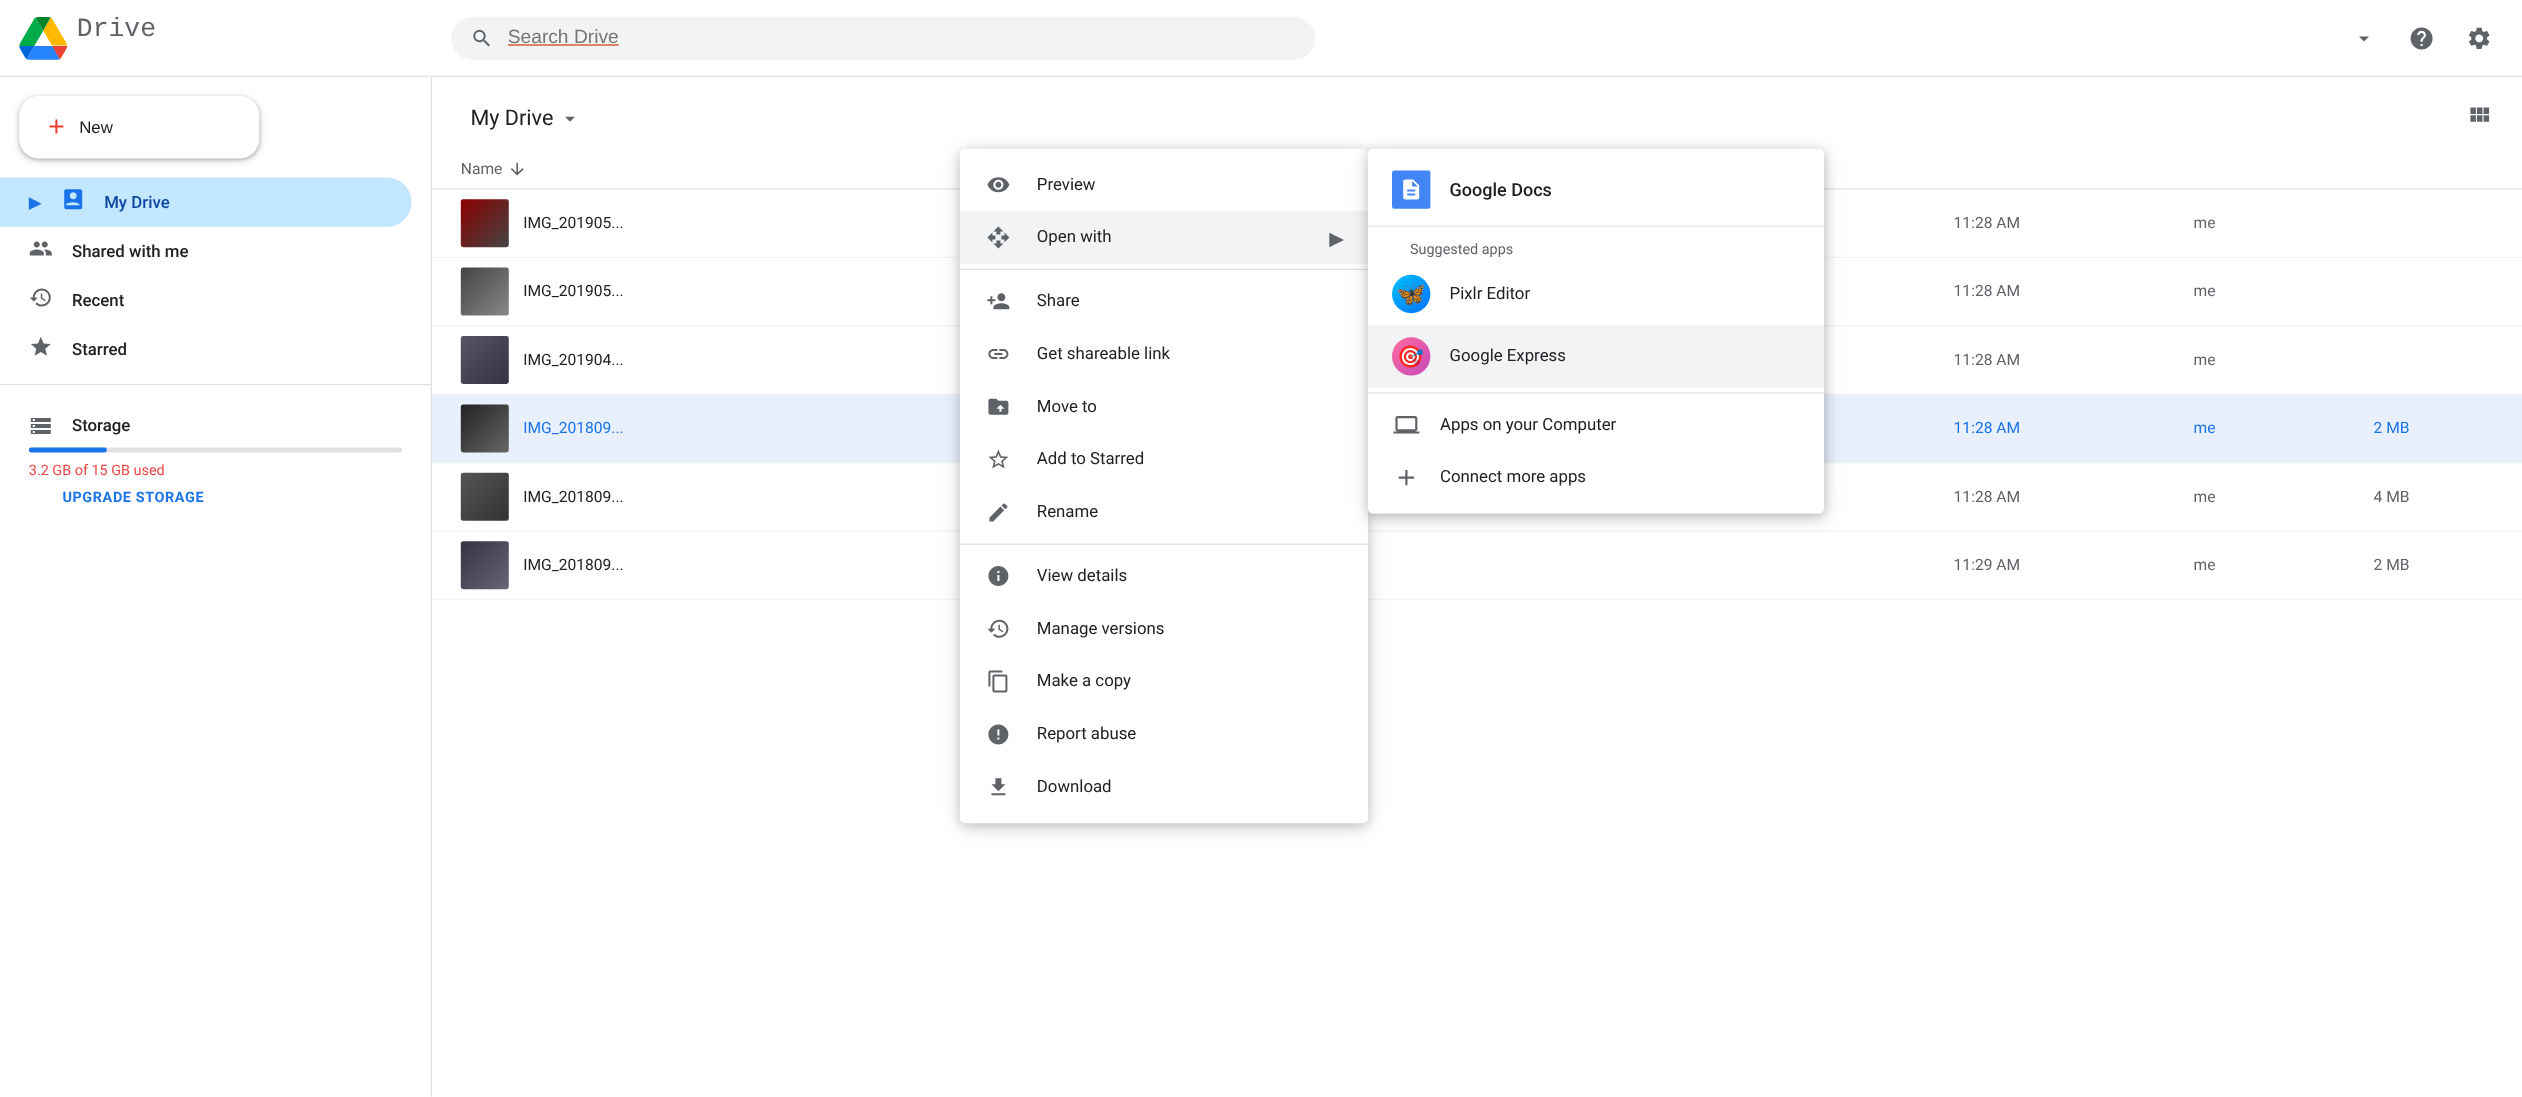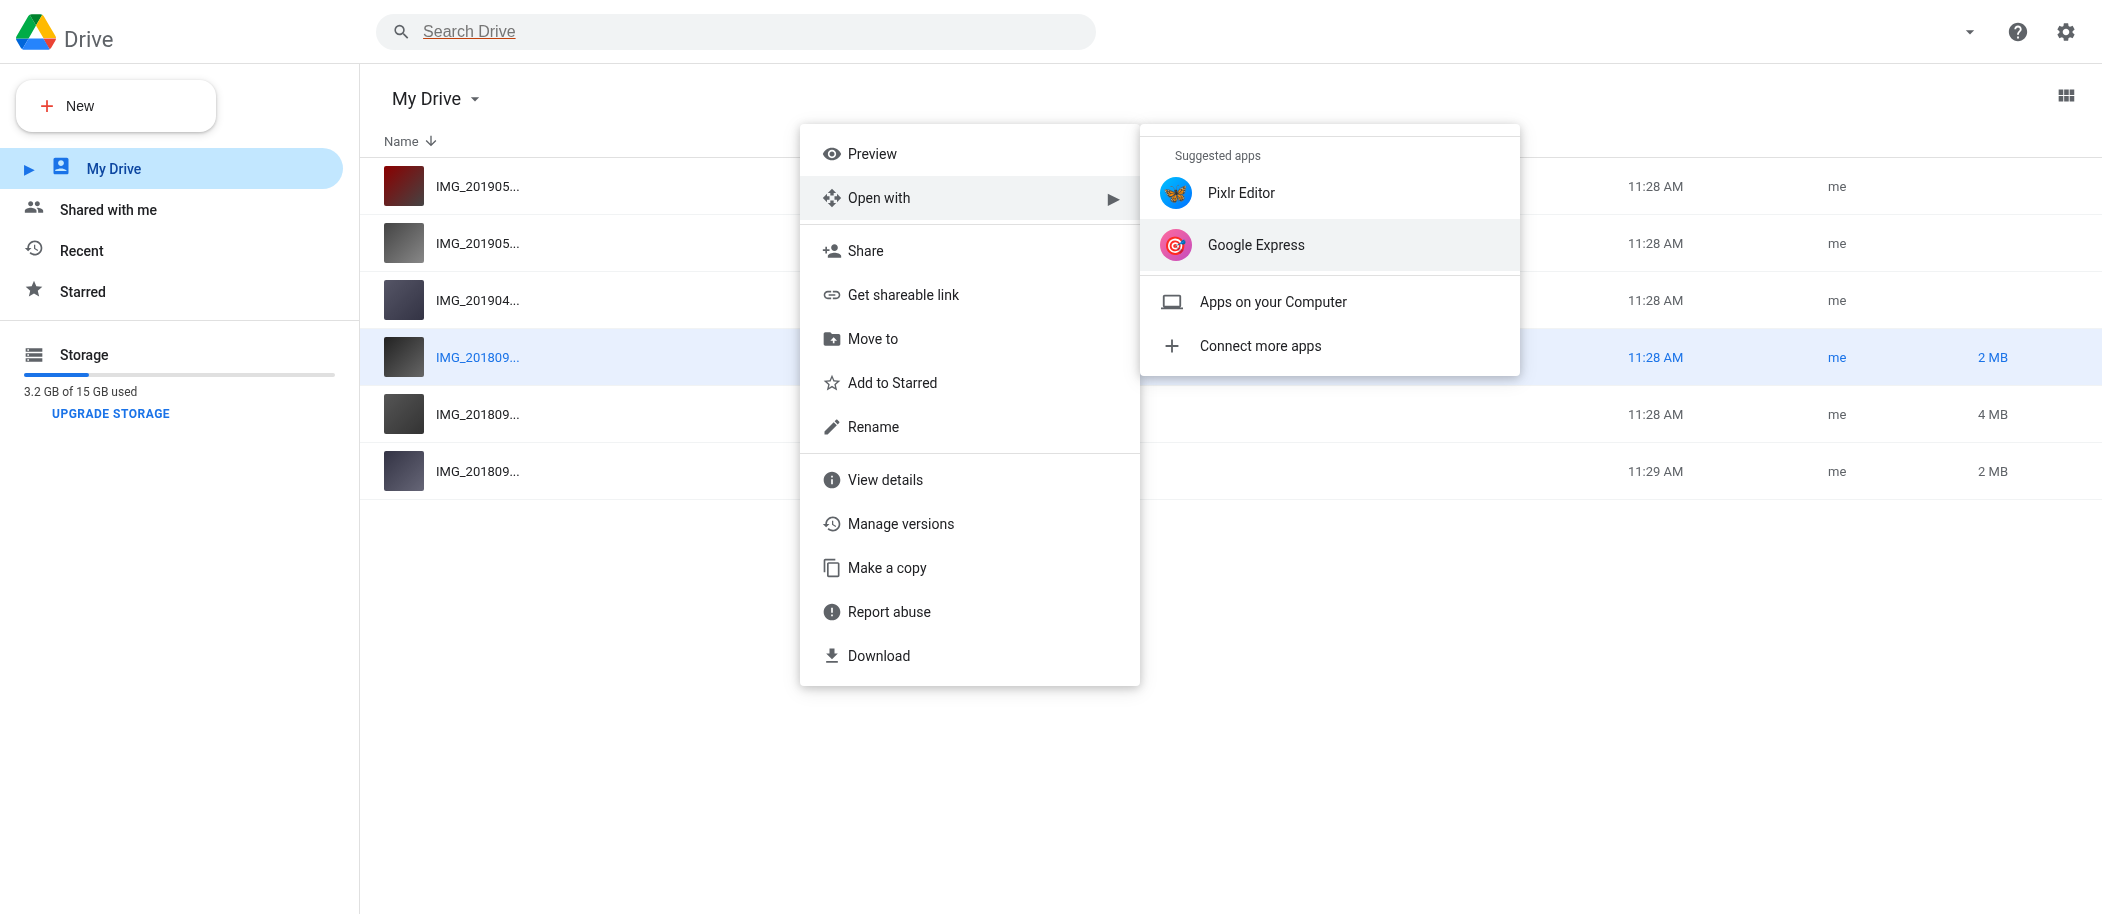--- a/index.html
+++ b/index.html
@@ -12,24 +12,25 @@
       padding: 8px 16px;
       height: 64px;
       border-bottom: 1px solid #e0e0e0;
       background: #fff;
       position: fixed;
       top: 0; left: 0; right: 0;
       z-index: 10;
     }
     .logo-area {
       display: flex;
-      align-items: flex-end;
+      align-items: flex-start;
       gap: 8px;
       width: 360px;
       flex-shrink: 0;
+      font-family: Liberation Mono, monospace;
     }
     .logo-triangle {
       width: 40px;
       height: 40px;
     }
     .logo-text {
       font-size: 22px;
       color: #5f6368;
       font-weight: 400;
     }
@@ -153,21 +154,21 @@
       margin: 8px 0;
     }
     .storage-bar-fill {
       height: 4px;
       background: #1a73e8;
       border-radius: 2px;
       width: 21%;
     }
     .storage-text {
       font-size: 12px;
-      color: #404040;
+      color: #ef4444;
       margin-bottom: 8px;
     }
     .upgrade-link {
       color: #1a73e8;
       font-size: 12px;
       font-weight: 700;
       cursor: pointer;
       letter-spacing: 0.5px;
       margin-left: 28px;
     }
@@ -241,21 +242,21 @@
       background: #fff;
       border-radius: 4px;
       box-shadow: 0 2px 10px rgba(0,0,0,0.2), 0 4px 20px rgba(0,0,0,0.1);
       z-index: 100;
       padding: 8px 0;
     }
     .menu-item {
       display: flex;
       align-items: center;
       padding: 10px 20px;
-      gap: 4px;
+      gap: 20px;
       cursor: pointer;
       font-size: 14px;
       color: #202124;
     }
     .menu-item.highlighted { background: #f1f3f4; }
     .menu-icon {
       width: 24px;
       height: 24px;
       display: flex;
       align-items: center;
@@ -669,20 +670,28 @@
           <svg width="20" height="20" viewBox="0 0 24 24" fill="#5f6368">
               <path d="M19 9h-4V3H9v6H5l7 7 7-7zM5 18v2h14v-2H5z"></path>
             </svg>
         </span>
         <span class="menu-label">Download</span>
       </div>
     </div>
 
     <div class="submenu">
 
+      <div class="submenu-google-docs">
+        <div class="docs-icon">
+          <svg width="20" height="20" viewBox="0 0 24 24" fill="white">
+              <path d="M14 2H6c-1.1 0-1.99.9-1.99 2L4 20c0 1.1.89 2 1.99 2H18c1.1 0 2-.9 2-2V8l-6-6zm2 16H8v-2h8v2zm0-4H8v-2h8v2zm-3-5V3.5L18.5 9H13z"></path>
+            </svg>
+        </div>
+        <span>Google Docs</span>
+      </div>
 
       <div class="submenu-divider"></div>
 
       <div class="suggested-label">Suggested apps</div>
 
       <div class="submenu-app-item">
         <div class="app-icon" style="background: linear-gradient(135deg, #00c2ff, #0070ff); font-size:20px;">🦋</div>
         <span>Pixlr Editor</span>
       </div>
 

